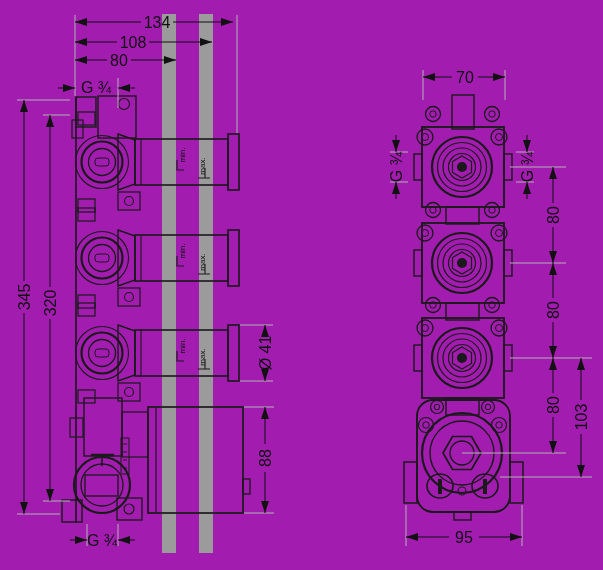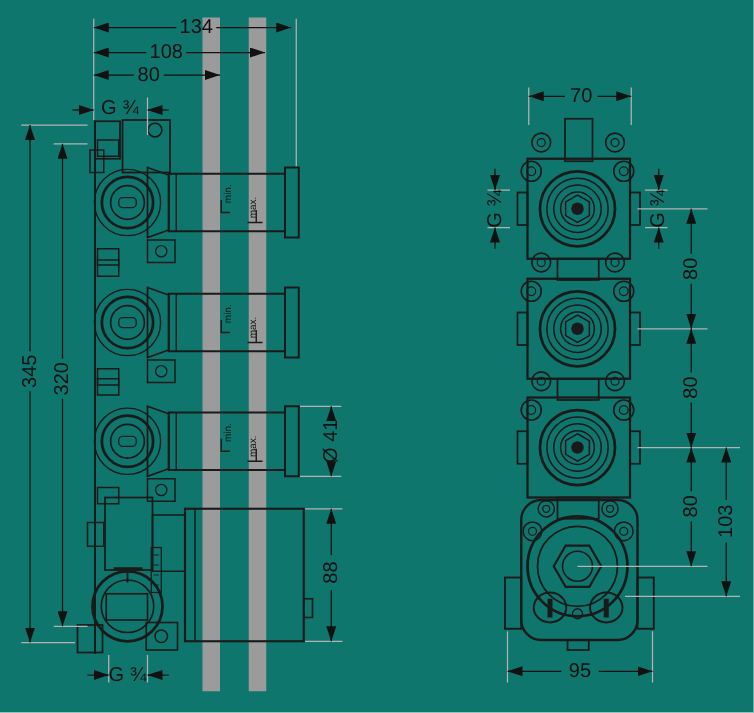--- a/index.html
+++ b/index.html
@@ -1,16 +1,16 @@
 <!DOCTYPE html>
 <html><head>
 <meta charset="utf-8">
 <style>
   html,body{margin:0;padding:0;background:#fff;}
-  .stage{position:relative;width:603px;height:570px;background:#0f766e;overflow:hidden;}
+  .stage{position:relative;width:603px;height:570px;background:#a21caf;overflow:hidden;}
   svg{position:absolute;left:0;top:0;}
   .ln{stroke:#1a1a1a;fill:none;}
   .dim{stroke:#111;stroke-width:1;fill:none;}
   .ext{stroke:#b3b3b3;stroke-width:1;fill:none;}
   text.dtxt{font-family:"Liberation Sans",sans-serif;font-size:16px;fill:#111;text-anchor:middle;dominant-baseline:central;}
   text.stxt{font-family:"Liberation Sans",sans-serif;font-size:8px;fill:#111;text-anchor:middle;dominant-baseline:central;}
 </style>
 </head>
 <body>
 

